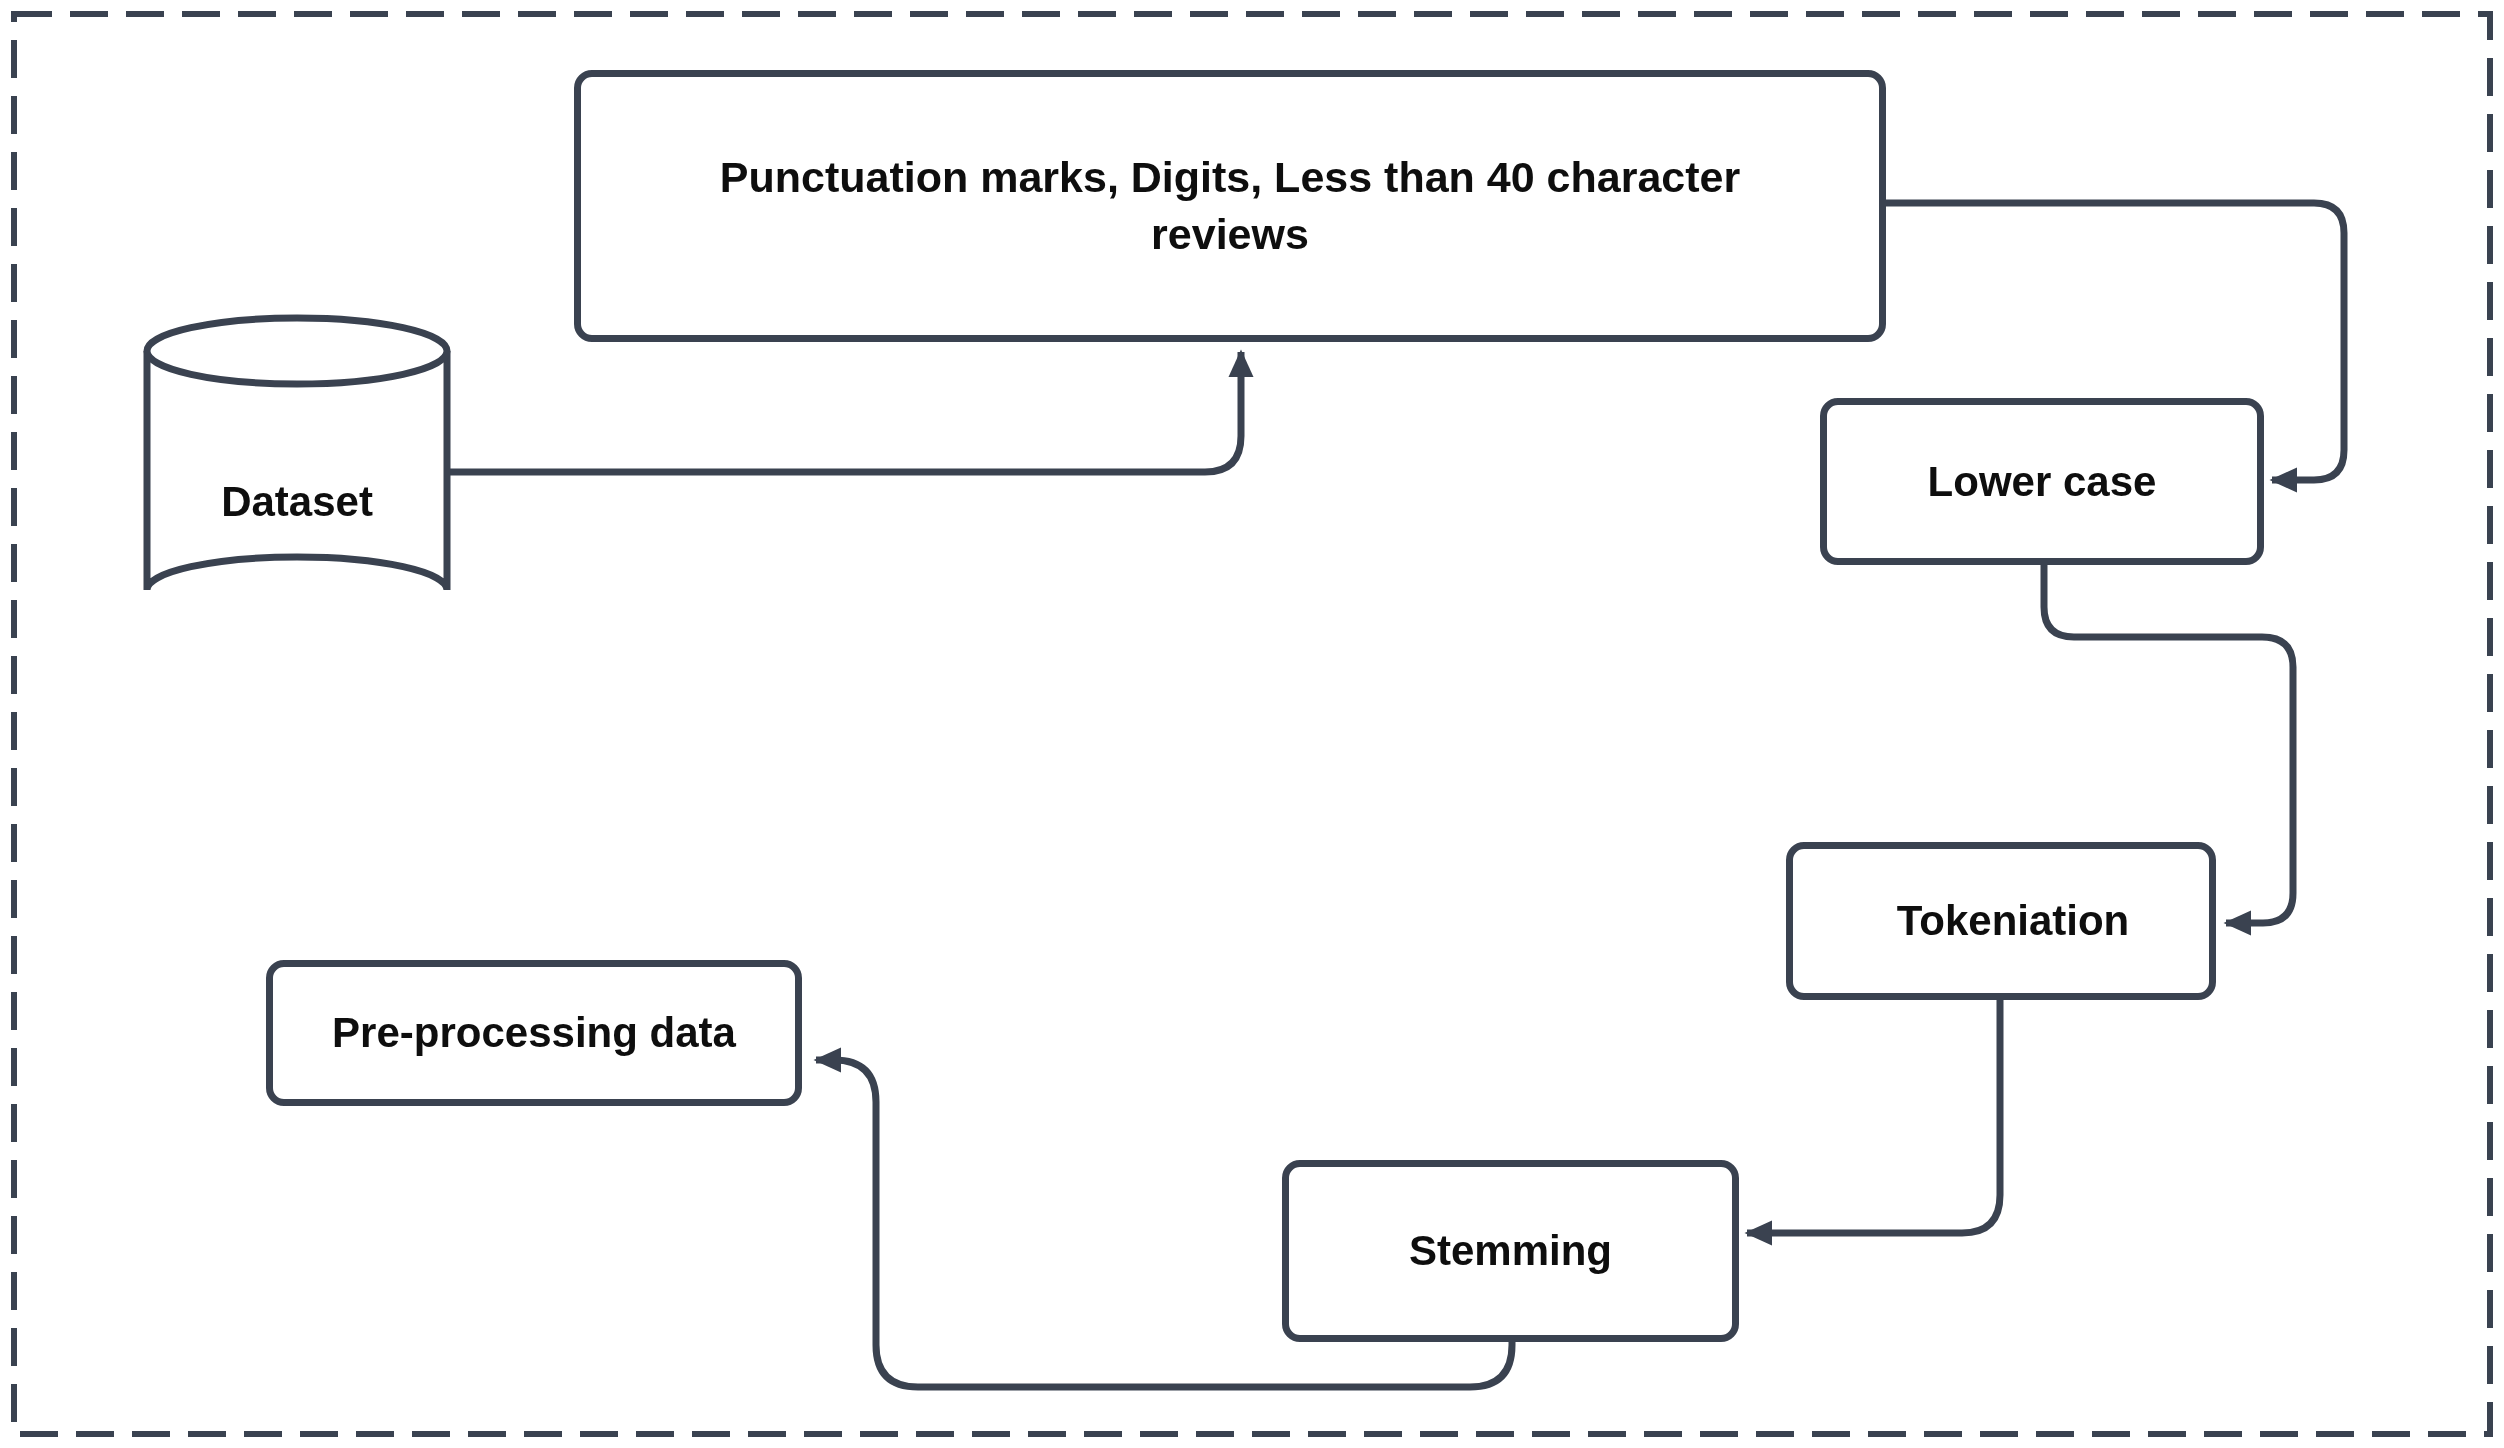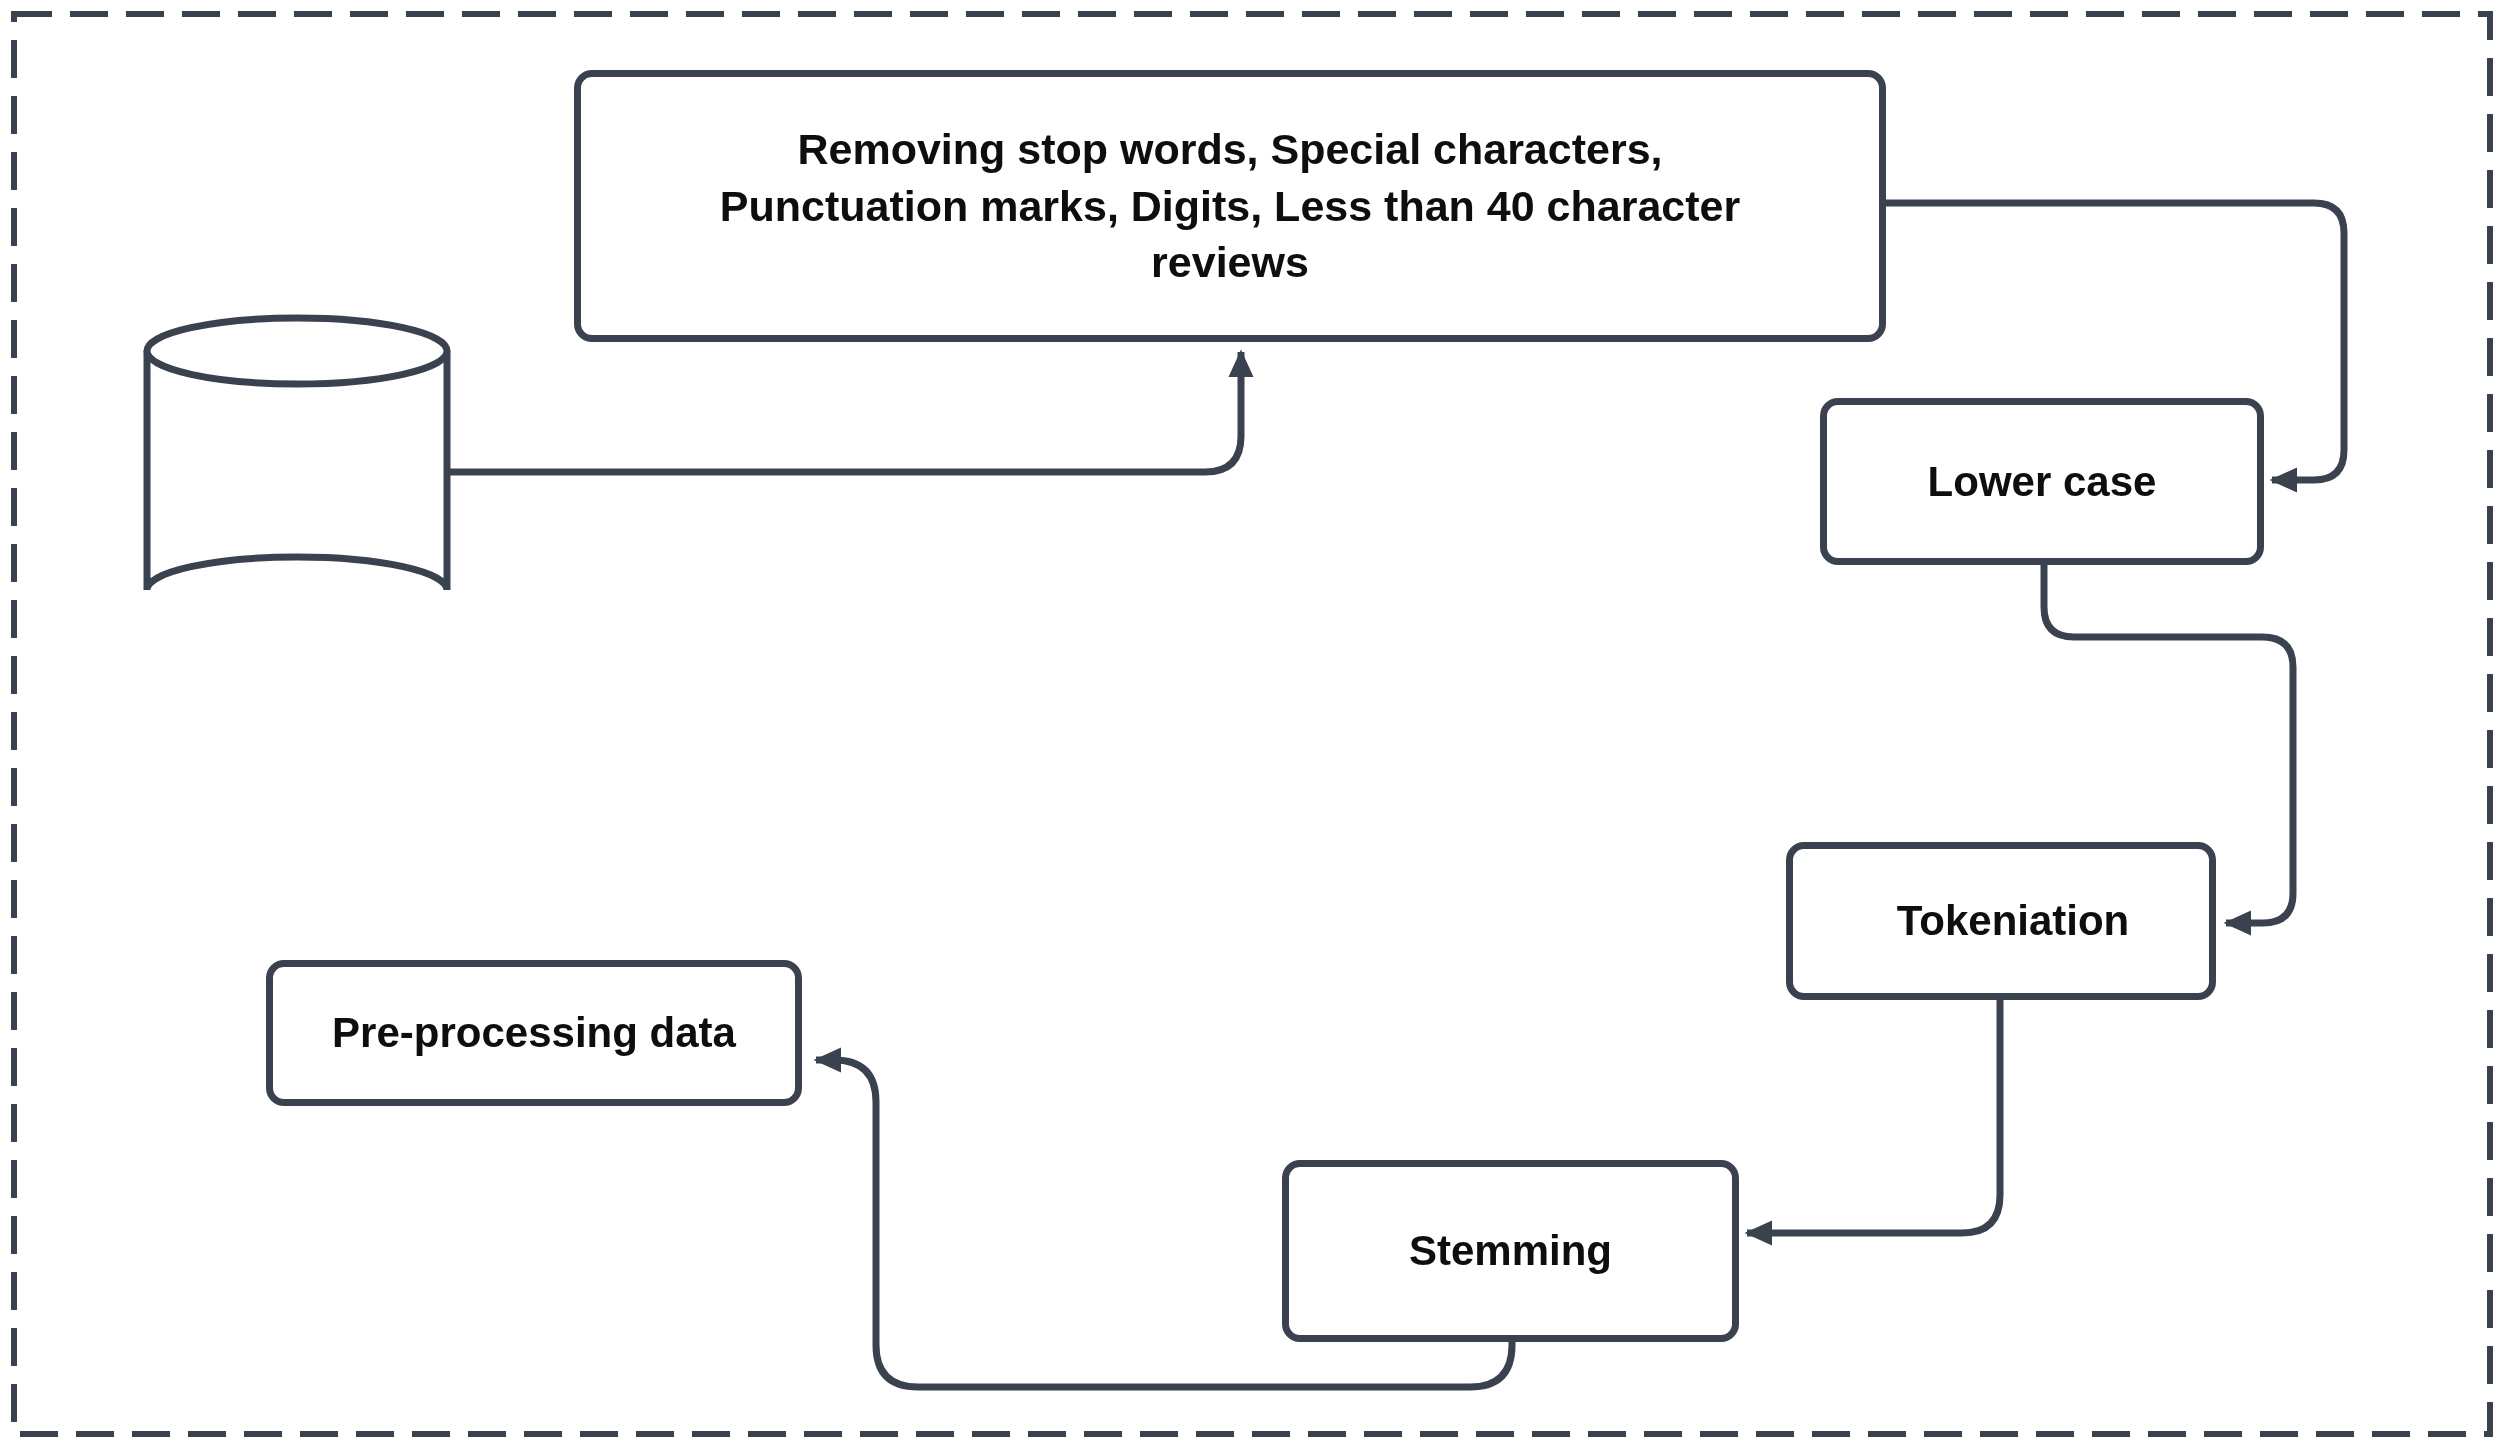--- a/index.html
+++ b/index.html
@@ -69,35 +69,37 @@
     <path class="edge" marker-end="url(#arrow)" d="M 1886 203 L 2314 203 Q 2344 203 2344 233 L 2344 450 Q 2344 480 2314 480 L 2272 480"></path>
 
     <path class="edge" marker-end="url(#arrow)" d="M 2044 562 L 2044 607 Q 2044 637 2074 637 L 2262 637 Q 2293 637 2293 667 L 2293 893 Q 2293 923 2263 923 L 2226 923"></path>
 
     <path class="edge" marker-end="url(#arrow)" d="M 2000 1000 L 2000 1195 Q 2000 1233 1962 1233 L 1747 1233"></path>
 
     <path class="edge" marker-end="url(#arrow)" d="M 1512 1307 L 1512 1345 Q 1512 1387 1470 1387 L 918 1387 Q 876 1387 876 1345 L 876 1102 Q 876 1060 834 1060 L 816 1060"></path>
   </svg>
 
   <div class="node big" style="left:574px;top:70px;width:1312px;height:272px;">
-    <div>Removing stop words, Special characters,</div>
     <div>Punctuation marks, Digits, Less than 40 character</div>
     <div>reviews</div>
   </div>
 
   <div class="node" style="left:1820px;top:398px;width:444px;height:167px;">
     <span>Lower case</span>
   </div>
 
   <div class="node" style="left:1786px;top:842px;width:430px;height:158px;padding-left:24px;">
     <span>Tokeniation</span>
   </div>
 
   <div class="node" style="left:1282px;top:1160px;width:457px;height:182px;">
     <span>Stemming</span>
   </div>
 
   <div class="node" style="left:266px;top:960px;width:536px;height:146px;">
     <span>Pre-processing data</span>
   </div>
 
+  <div class="cyl-label" style="left:147px;top:470px;width:300px;height:64px;">
+    <span>Dataset</span>
+  </div>
 
 </div>
 
 </body></html>

